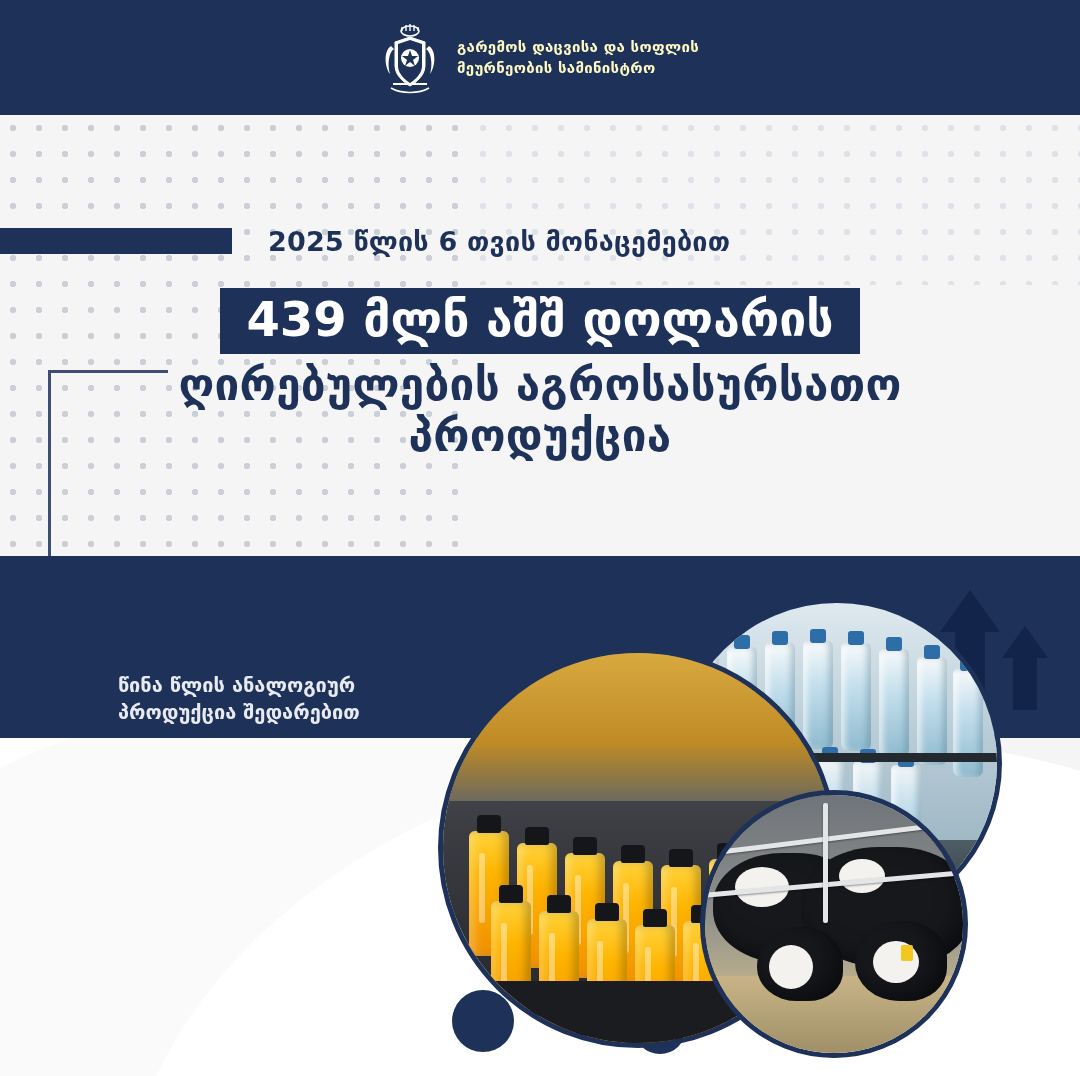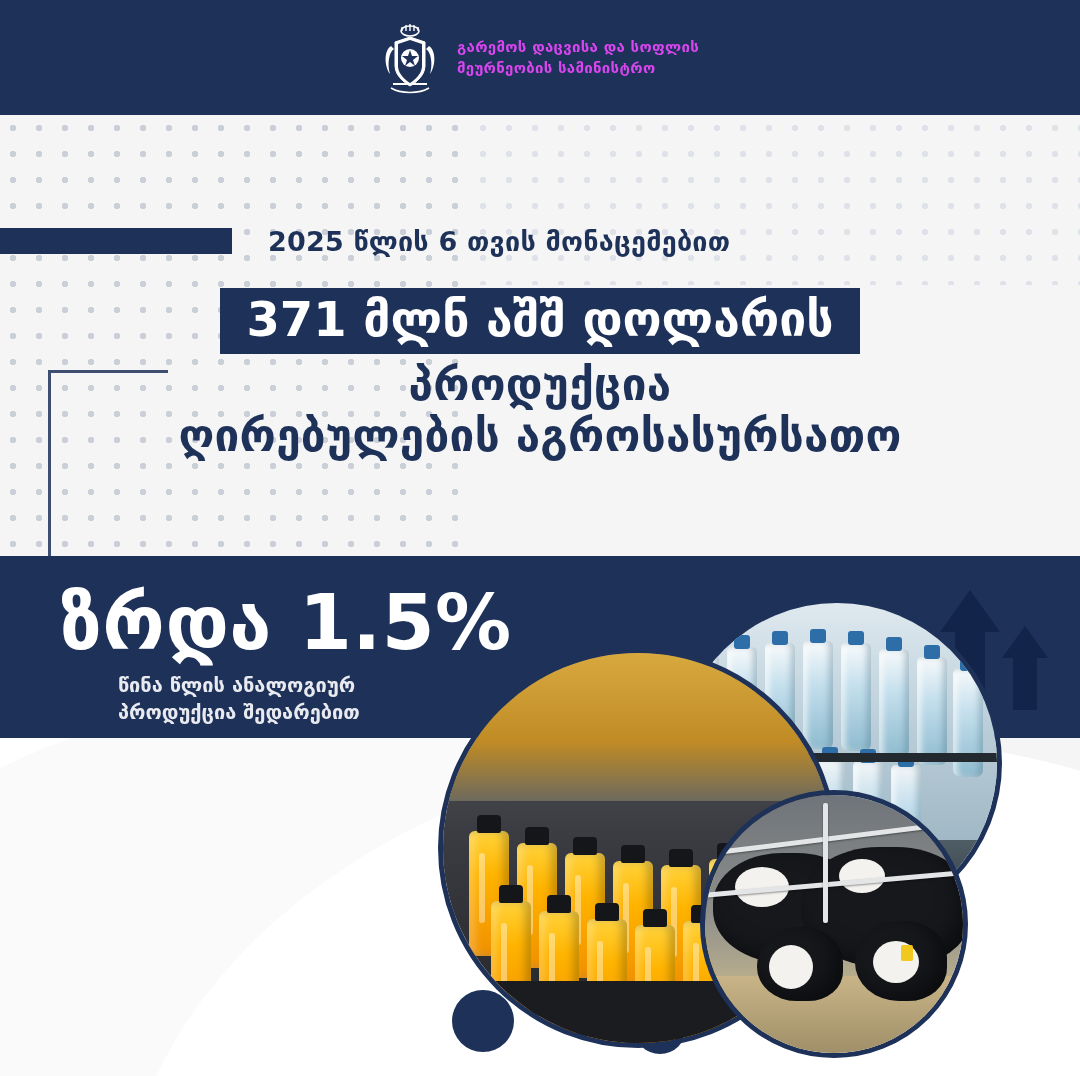--- a/index.html
+++ b/index.html
@@ -25,21 +25,21 @@
     gap: 18px;
     z-index: 40;
   }
   .emblem {
     width: 58px; height: 72px;
     position: relative;
     display: flex; align-items: center; justify-content: center;
   }
   .emblem svg { display: block; }
   .ministry-name {
-    color: #d946ef;
+    color: #fef9c3;
     font-size: 15px;
     font-weight: bold;
     line-height: 1.35;
     letter-spacing: 0.3px;
     white-space: pre-line;
   }
 
   
   .bg-white {
     position: absolute; top: 115px; left: 0;
@@ -244,27 +244,26 @@
       </svg>
     </div>
     <div class="ministry-name">გარემოს დაცვისა და სოფლის
 მეურნეობის სამინისტრო</div>
   </div>
 
   <div class="date-bar"></div>
   <div class="date-text">2025 წლის 6 თვის მონაცემებით</div>
 
   <div class="headline">
-    <span class="hl-highlight">371 მლნ აშშ დოლარის</span>
+    <span class="hl-highlight">439 მლნ აშშ დოლარის</span>
+    <span class="hl-line">ღირებულების აგროსასურსათო</span>
     <span class="hl-line">პროდუქცია</span>
-    <span class="hl-line">ღირებულების აგროსასურსათო</span>
   </div>
 
   <div class="growth-panel"></div>
-  <div class="growth-main">ზრდა 1.5%</div>
   <div class="growth-sub">წინა წლის ანალოგიურ
 პროდუქცია შედარებით</div>
 
   <div class="arrows">
     <svg width="150" height="180" viewBox="0 0 150 180" aria-hidden="true">
       <path d="M55 30 L85 72 L70 72 L70 140 L40 140 L40 72 L25 72 Z" fill="#13244a"></path>
       <path d="M110 66 L133 98 L122 98 L122 150 L98 150 L98 98 L87 98 Z" fill="#13244a"></path>
     </svg>
   </div>
 

